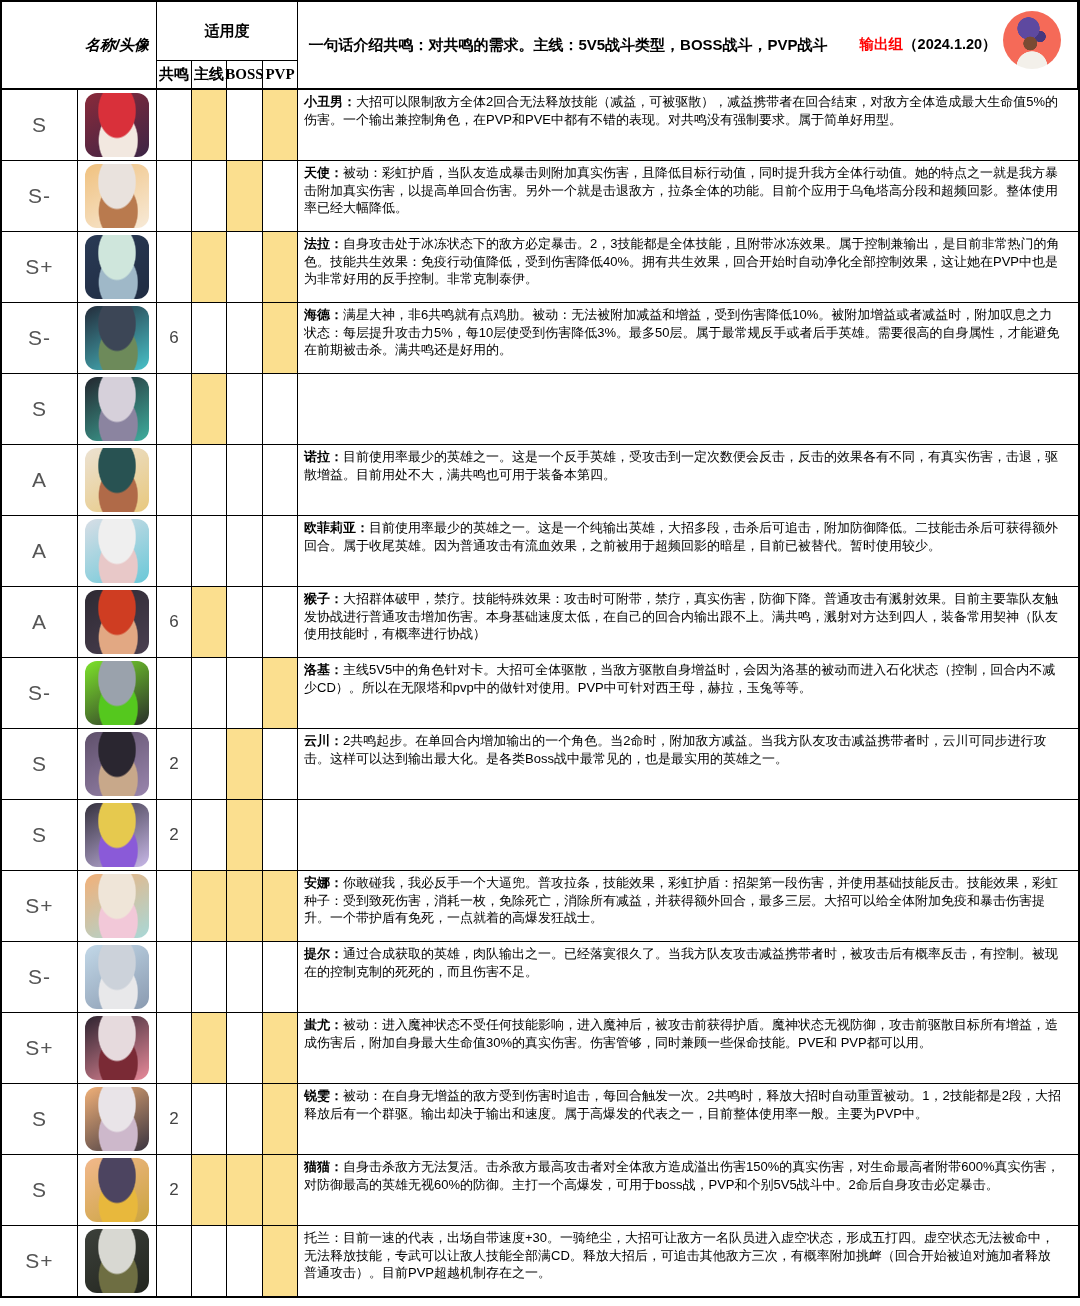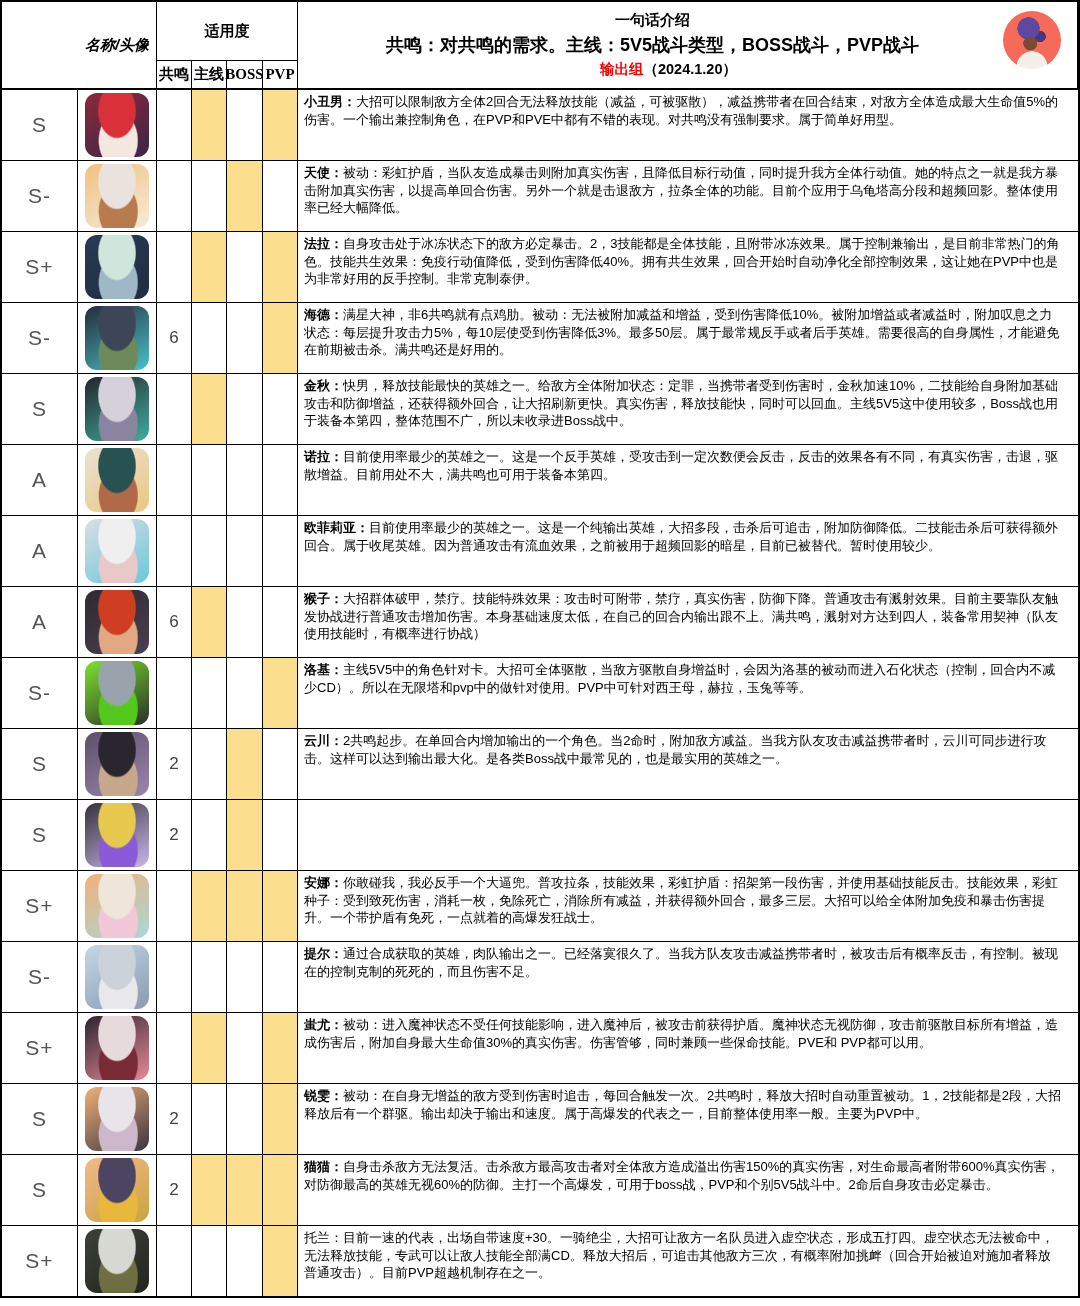--- a/index.html
+++ b/index.html
@@ -13,24 +13,24 @@
        font-weight:700;font-size:15px;box-sizing:border-box;}
   .h-rating{grid-column:1;grid-row:1/3;}
   .h-name{grid-column:2;grid-row:1/3;font-style:italic;}
   .h-app{grid-column:3/7;grid-row:1;border-bottom:1.5px solid #000;}
   .h-sub{grid-row:2;font-size:13px;font-weight:700;font-family:Liberation Serif, serif;}
   .h-sub.s1{grid-column:3;}
   .h-sub.s2{grid-column:4;}
   .h-sub.s3{grid-column:5;}
   .h-sub.s4{grid-column:6;}
   .h-intro{grid-column:7;grid-row:1/3;border-right:none;position:relative;
-       display:flex;flex-direction:column;align-items:center;justify-content:center;
+       display:flex;flex-direction:row;align-items:center;justify-content:center;
        padding:4px 80px 4px 10px;box-sizing:border-box;}
   .h-intro .t1{font-weight:700;font-size:15px;line-height:1.5;}
-  .h-intro .t2{font-weight:700;font-size:18px;line-height:1.5;}
+  .h-intro .t2{font-weight:700;font-size:15px;line-height:1.5;}
   .h-intro .t3{font-weight:700;font-size:14.5px;line-height:1.5;margin-left:32px;}
   .red{color:#f00;}
   .badge{position:absolute;right:16px;top:9px;width:58px;height:58px;border-radius:50%;
        background:
         radial-gradient(circle at 50% 96%, #f3f0ea 0 24%, transparent 25%),
         radial-gradient(circle at 47% 56%, #7a4a33 0 15%, transparent 16%),
         radial-gradient(circle at 44% 30%, #5e49a0 0 21%, transparent 22%),
         radial-gradient(circle at 64% 44%, #46377e 0 11%, transparent 12%),
         #f56a58;}
 
@@ -116,21 +116,20 @@
   </div>
       <div class="row">
     <div class="c rating">S</div>
     <div class="c ava-cell">
       <div class="avatar" style="background: radial-gradient(at 50% 28%, rgb(214, 208, 218) 0px, rgb(214, 208, 218) 40%, transparent 43%), radial-gradient(at 52% 74%, rgb(139, 132, 160) 0px, rgb(139, 132, 160) 40%, transparent 43%), linear-gradient(150deg, rgb(35, 38, 46), rgb(63, 174, 158));"></div>
     </div>
     <div class="c num"></div>
     <div class="c hl"></div>
     <div class="c"></div>
     <div class="c"></div>
-    <div class="c desc"><b>金秋：</b><span>快男，释放技能最快的英雄之一。给敌方全体附加状态：定罪，当携带者受到伤害时，金秋加速10%，二技能给自身附加基础攻击和防御增益，还获得额外回合，让大招刷新更快。真实伤害，释放技能快，同时可以回血。主线5V5这中使用较多，Boss战也用于装备本第四，整体范围不广，所以未收录进Boss战中。</span></div>
   </div>
       <div class="row">
     <div class="c rating">A</div>
     <div class="c ava-cell">
       <div class="avatar" style="background: radial-gradient(at 50% 28%, rgb(40, 82, 82) 0px, rgb(40, 82, 82) 40%, transparent 43%), radial-gradient(at 52% 74%, rgb(176, 106, 72) 0px, rgb(176, 106, 72) 40%, transparent 43%), linear-gradient(150deg, rgb(236, 226, 210), rgb(232, 200, 126));"></div>
     </div>
     <div class="c num"></div>
     <div class="c"></div>
     <div class="c"></div>
     <div class="c"></div>

